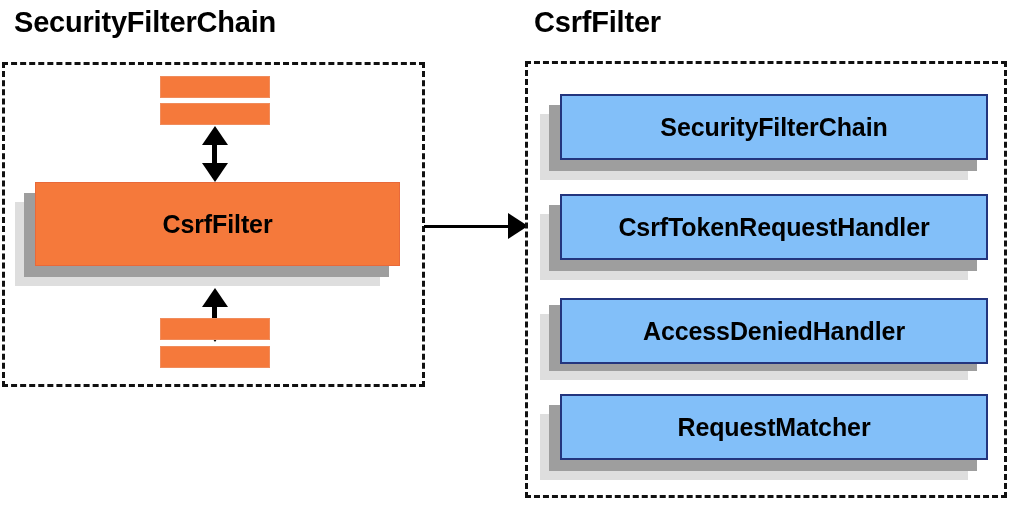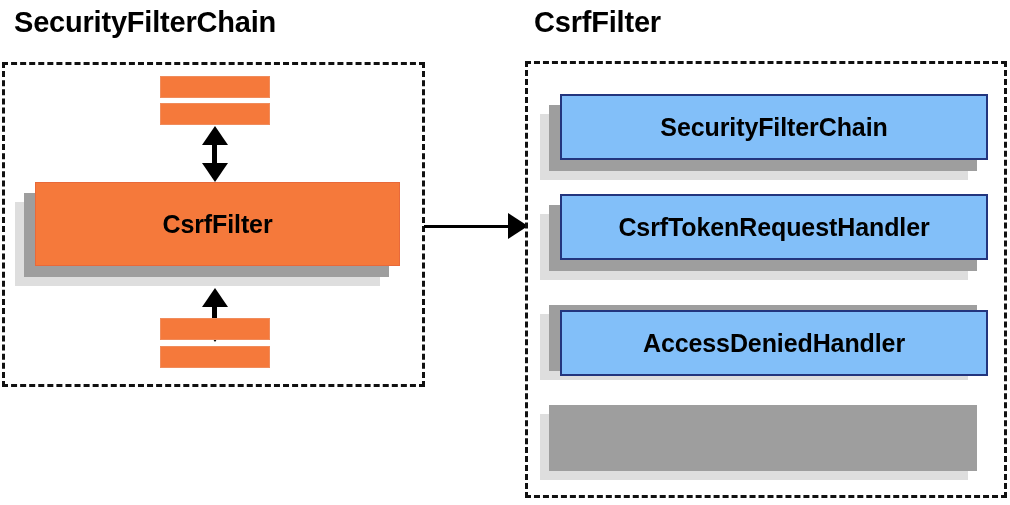--- a/index.html
+++ b/index.html
@@ -180,23 +180,26 @@
     <div class="shadow-far" style="left:0px; top:20px; width:428px; height:66px;"></div>
     <div class="shadow-near" style="left:9px; top:11px; width:428px; height:66px;"></div>
     <div class="face" style="left:20px; top:0px; width:428px; height:66px;text-align:right;">
       <span class="face-label">CsrfTokenRequestHandler</span>
     </div>
   </div>
 
   <div class="node node-blue" style="left:540px; top:294px; width:468px; height:86px;">
     <div class="shadow-far" style="left:0px; top:20px; width:428px; height:66px;"></div>
     <div class="shadow-near" style="left:9px; top:11px; width:428px; height:66px;"></div>
-    <div class="face" style="left:20px; top:16px; width:428px; height:66px;">
+    <div class="face" style="left:20px; top:4px; width:428px; height:66px;">
       <span class="face-label">AccessDeniedHandler</span>
     </div>
   </div>
 
   <div class="node node-blue" style="left:540px; top:394px; width:468px; height:86px;">
     <div class="shadow-far" style="left:0px; top:20px; width:428px; height:66px;"></div>
     <div class="shadow-near" style="left:9px; top:11px; width:428px; height:66px;"></div>
+    <div class="face" style="left:20px; top:0px; width:428px; height:66px;">
+      <span class="face-label">RequestMatcher</span>
+    </div>
   </div>
 
 </div>
 
 </body></html>

